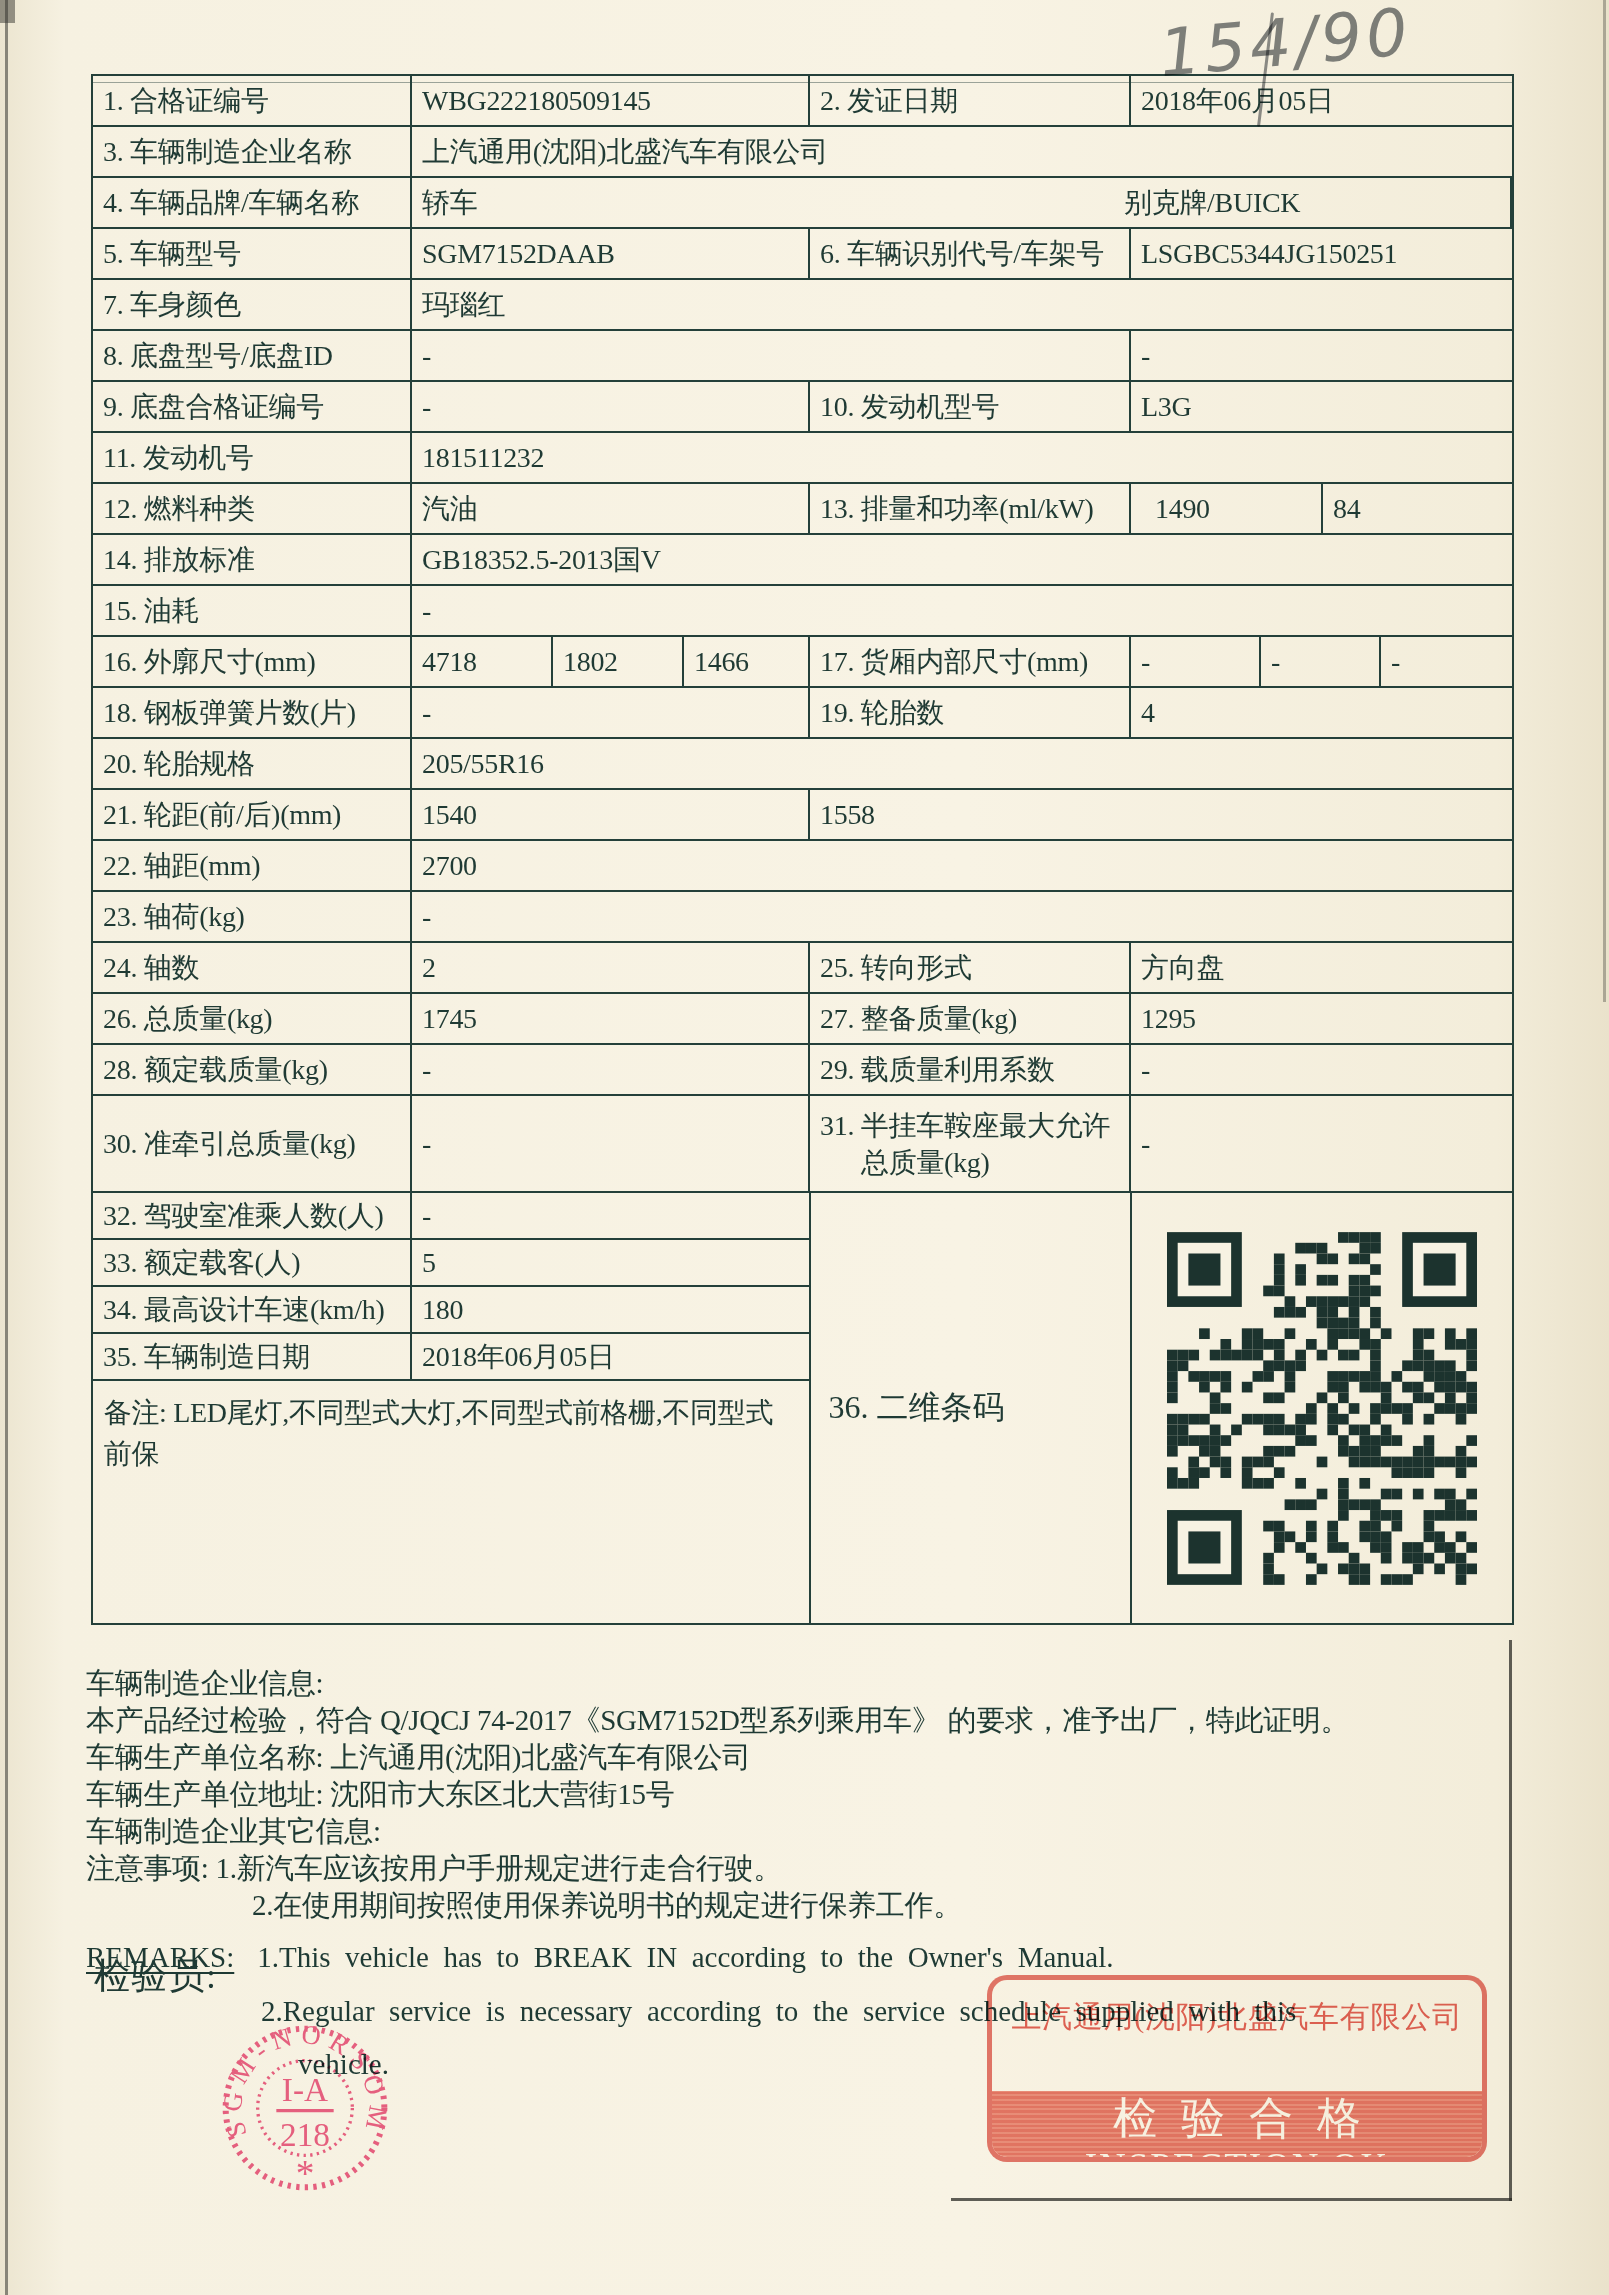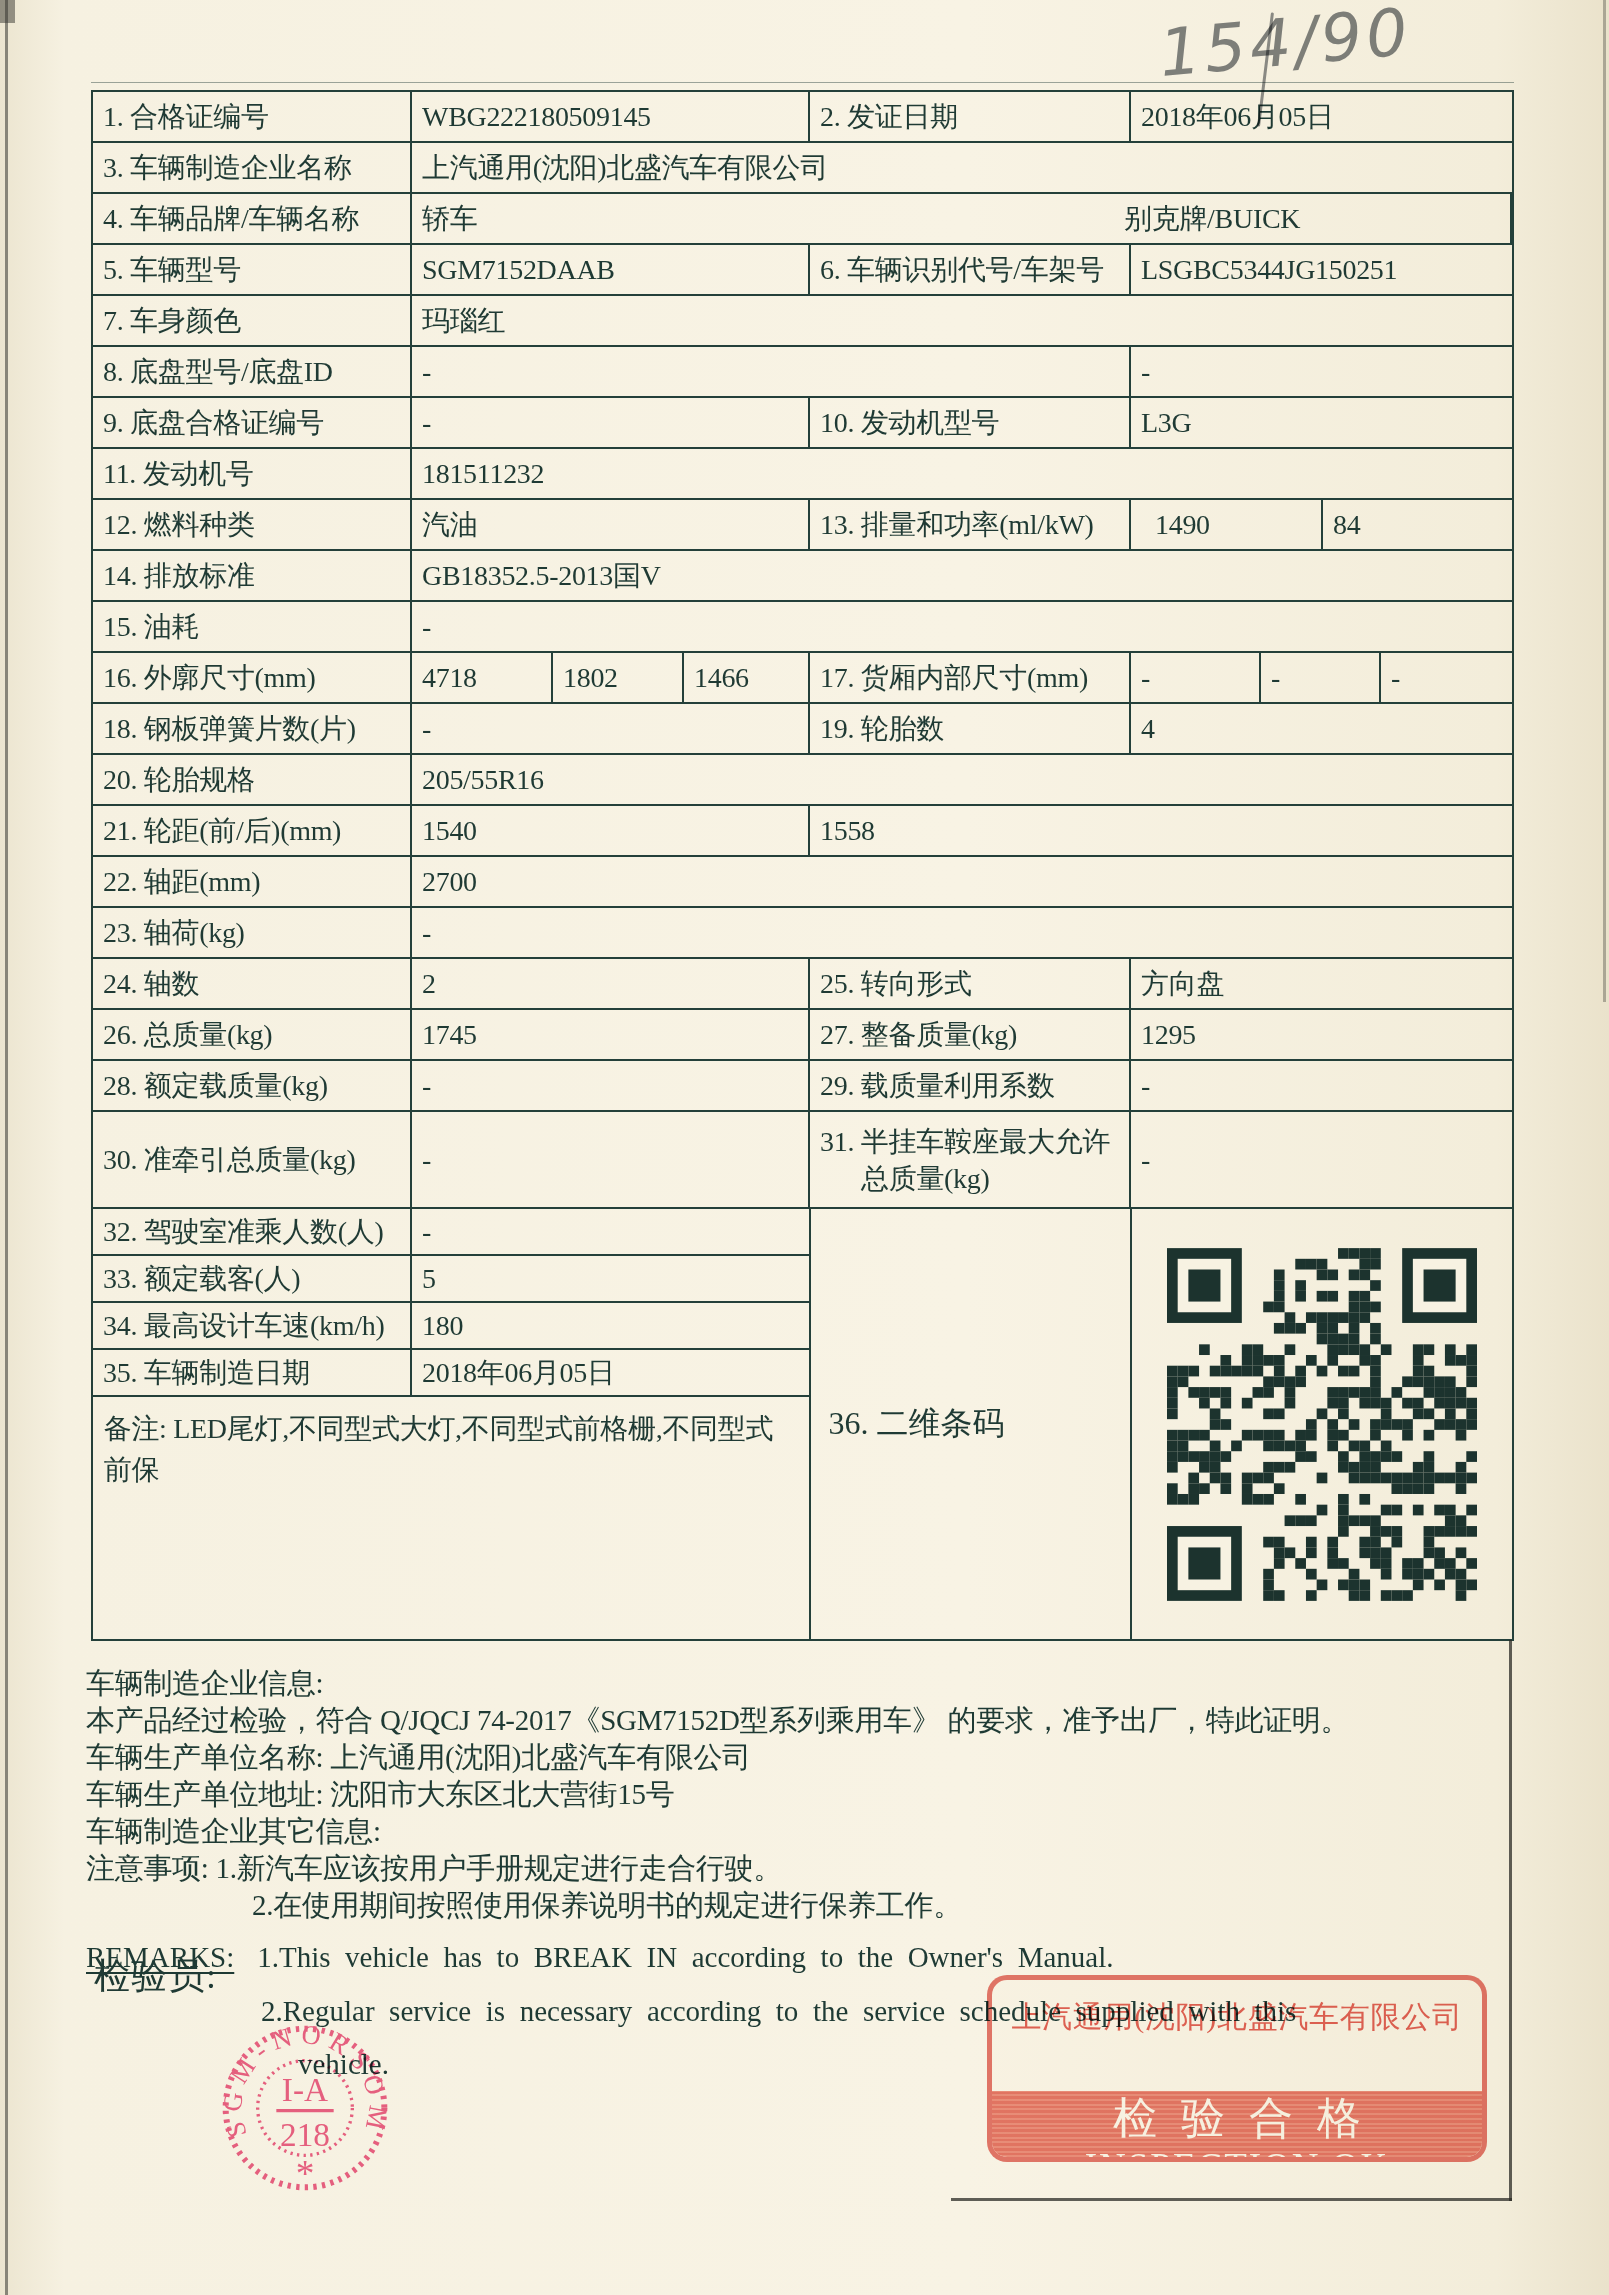--- a/index.html
+++ b/index.html
@@ -12,21 +12,21 @@
   
   .edge{position:absolute;background:#35352f;}
   .edge-left{left:4.7px;top:0;width:3.3px;height:2295px;opacity:.55;}
   .edge-right{left:1603px;top:0;width:3.3px;height:1002px;opacity:.35;}
   .corner-blob{left:0;top:0;width:14.7px;height:23px;opacity:.5;}
   .art-v{left:1509px;top:1640px;width:2.7px;height:561px;opacity:.75;background:#2b2b25;}
   .art-h{left:951px;top:2198px;width:561px;height:2.7px;opacity:.75;background:#2b2b25;}
   .topline{position:absolute;left:91px;top:82px;width:1423px;height:1.3px;background:#2a423d;opacity:.45;}
 
   
-  .vtable{position:absolute;left:91px;top:90px;width:1423px;height:1551px;
+  .vtable{position:absolute;left:91px;top:74px;width:1423px;height:1551px;
     border:2.7px solid #24403a;display:flex;flex-direction:column;box-sizing:border-box;}
   .row{display:flex;border-bottom:2.7px solid #24403a;flex:0 0 auto;box-sizing:border-box;}
   .row.bottom{border-bottom:none;flex:1 1 auto;}
   .rA{height:51px;}
   .r31{height:97px;}
   .c{border-right:2px solid #24403a;display:flex;align-items:center;
      padding:0 10px;font-size:28px;box-sizing:border-box;white-space:nowrap;overflow:hidden;
      letter-spacing:-0.3px;}
   .c.last{border-right:none;flex:1 1 auto;}
   .w1{width:319px;flex:0 0 319px;}

